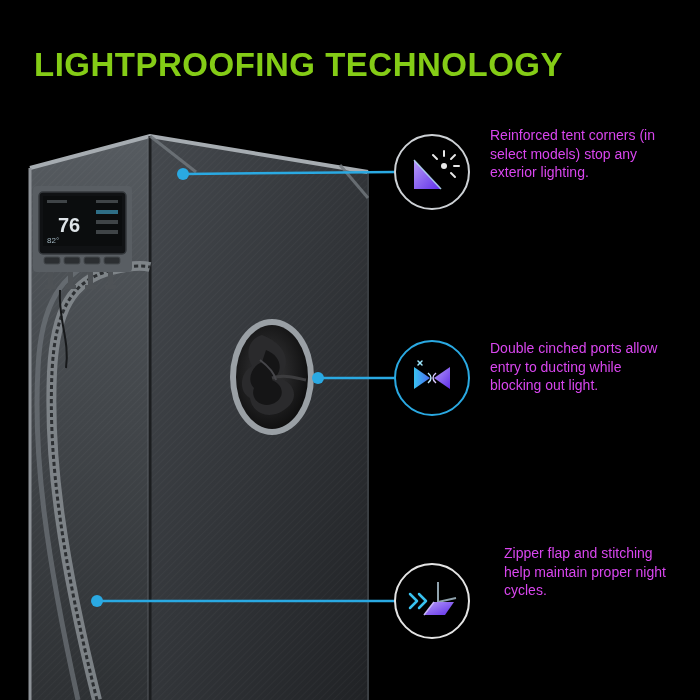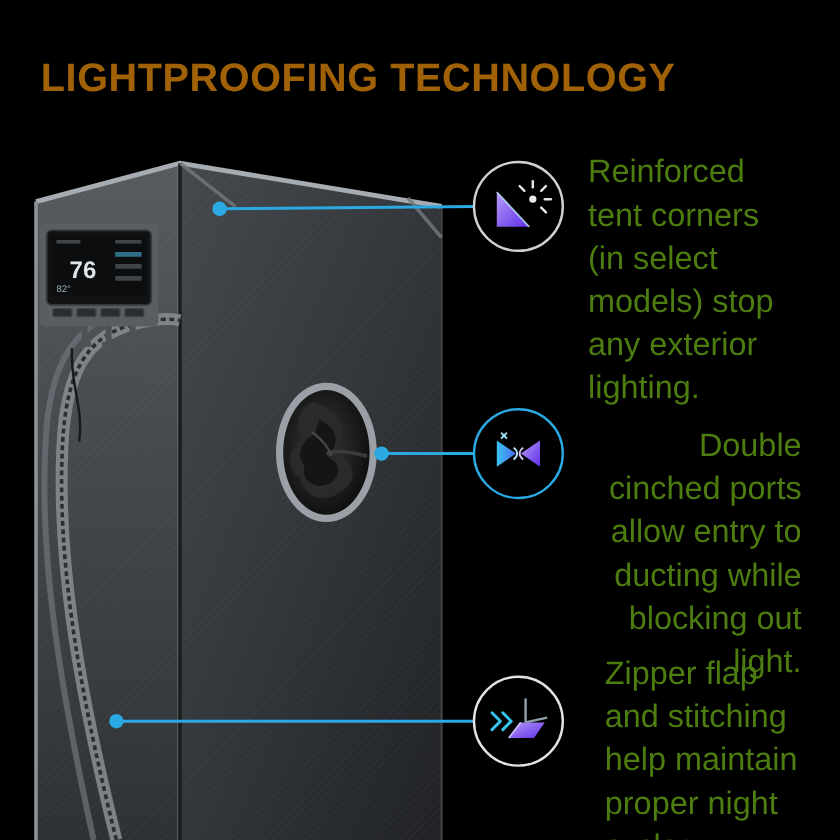--- a/index.html
+++ b/index.html
@@ -2,27 +2,27 @@
 <html><head>
 <meta charset="utf-8">
 <style>
   html,body{margin:0;padding:0;background:#000;}
   .stage{
     position:relative;width:700px;height:700px;background:#000;overflow:hidden;
     font-family:"Liberation Sans",sans-serif;
   }
   .page-title{
     position:absolute;left:34px;top:46px;margin:0;
-    font-size:33px;font-weight:bold;letter-spacing:.5px;color:#a16207;
+    font-size:33px;font-weight:bold;letter-spacing:.5px;color:#84cc16;
   }
   .callout-text{
-    position:absolute;width:178px;color:#4d7c0f;font-size:27px;line-height:1.33;
+    position:absolute;width:178px;color:#d946ef;font-size:14px;line-height:1.33;
   }
   .callout-text.c1{left:490px;top:126px;}
-  .callout-text.c2{left:490px;top:354px;text-align:right;}
+  .callout-text.c2{left:490px;top:339px;}
   .callout-text.c3{left:504px;top:544px;}
   svg{position:absolute;left:0;top:0;}
 </style>
 </head>
 <body>
 
 <div class="stage">
 
   <h1 class="page-title">LIGHTPROOFING TECHNOLOGY</h1>
 

